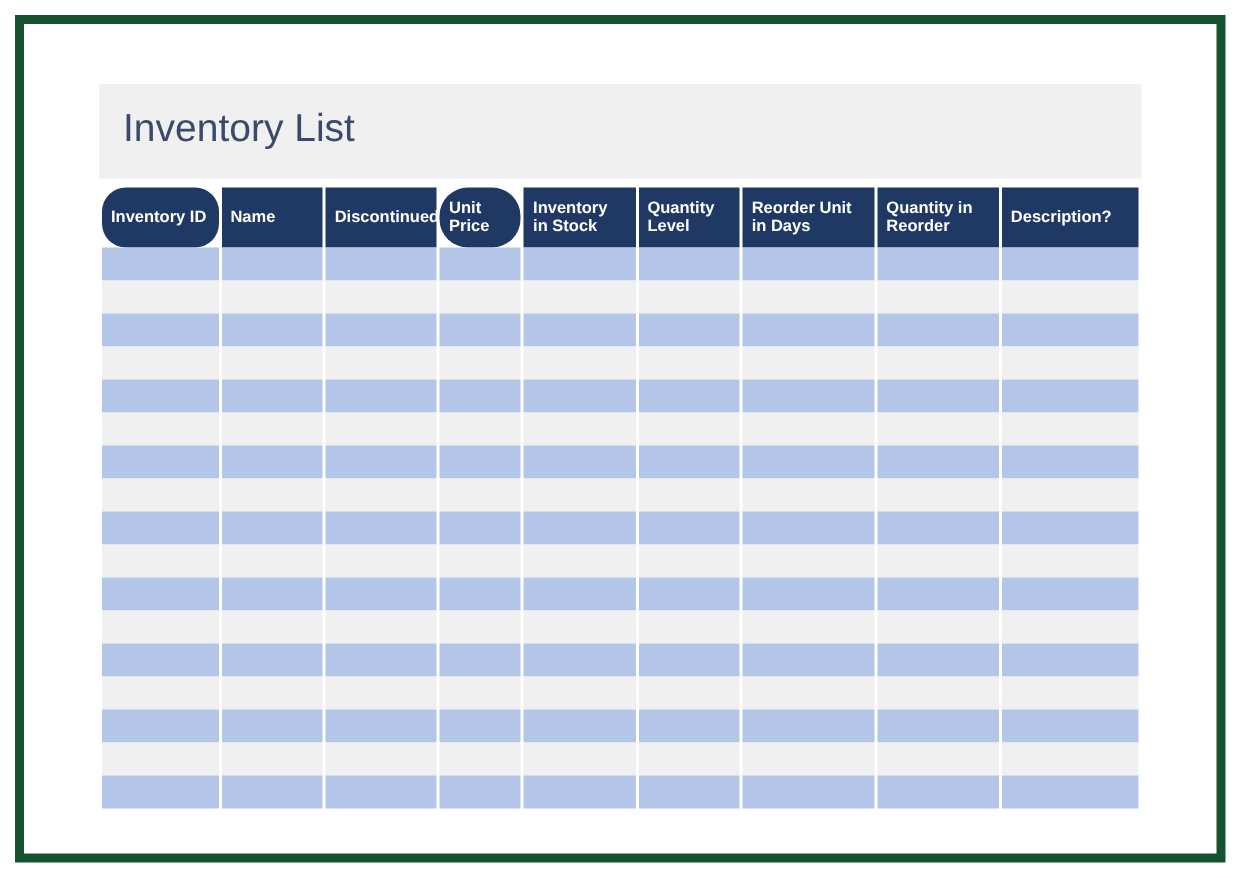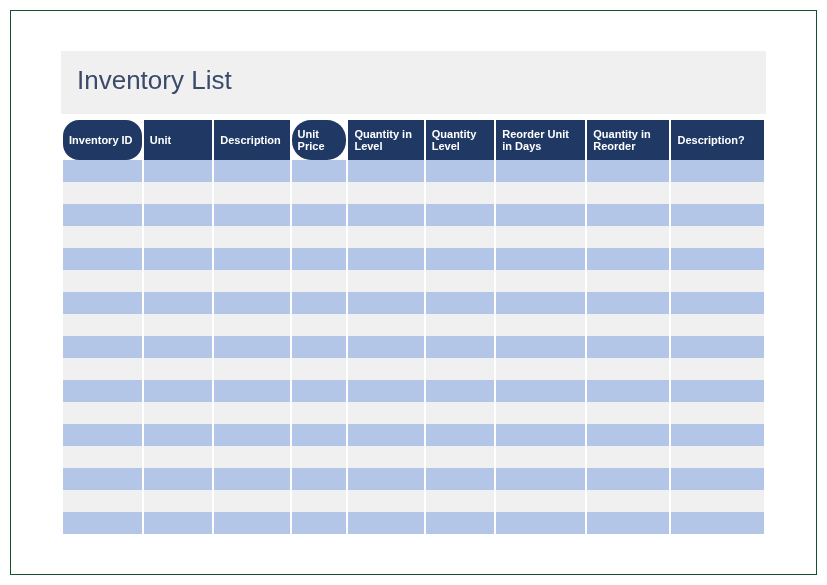--- a/index.html
+++ b/index.html
@@ -8,21 +8,21 @@
       box-sizing: border-box;
     }
     body {
       font-family: Arial, sans-serif;
       background: #fff;
       width: 827px;
       height: 585px;
       padding: 10px;
     }
     .page-border {
-      border: 1px solid #14532d;
+      border: 6px solid #14532d;
       width: 100%;
       height: 100%;
       padding: 40px 50px;
       background: #fff;
     }
     .title-bar {
       background: #f0f0f0;
       padding: 14px 16px 18px 16px;
       margin-bottom: 6px;
     }
@@ -74,24 +74,24 @@
 
 <div class="page-border">
   <div class="title-bar">
     <h1>Inventory List</h1>
   </div>
 
   <table class="inventory-table">
     <thead>
       <tr>
         <th class="col-inventory-id">Inventory ID</th>
-        <th class="col-name">Unit</th>
-        <th class="col-description">Description</th>
+        <th class="col-name">Name</th>
+        <th class="col-description">Discontinued</th>
         <th class="col-unit-price">Unit Price</th>
-        <th class="col-qty-stock">Quantity in Level</th>
+        <th class="col-qty-stock">Inventory in Stock</th>
         <th class="col-reorder-level">Quantity Level</th>
         <th class="col-reorder-time">Reorder Unit in Days</th>
         <th class="col-qty-reorder">Quantity in Reorder</th>
         <th class="col-discontinued">Description?</th>
       </tr>
     </thead>
     <tbody id="table-body">
     <tr>
           <td></td>
           <td></td>

